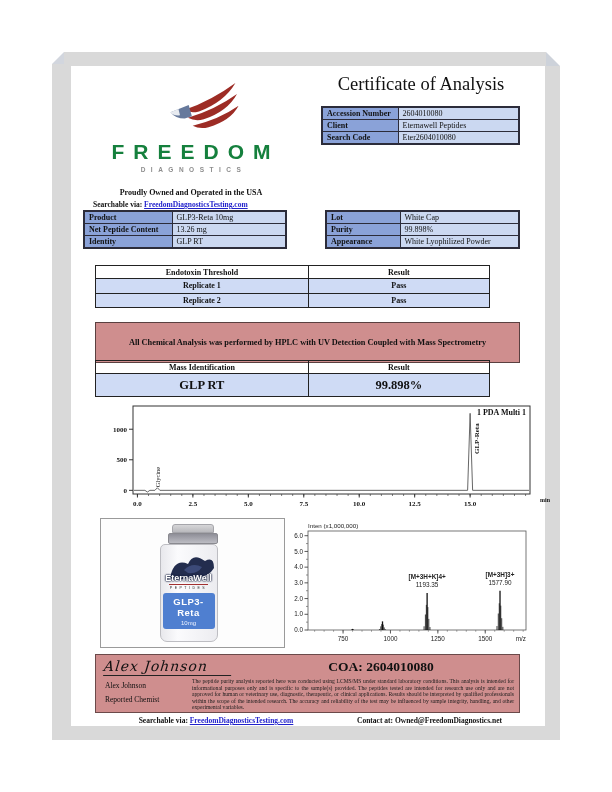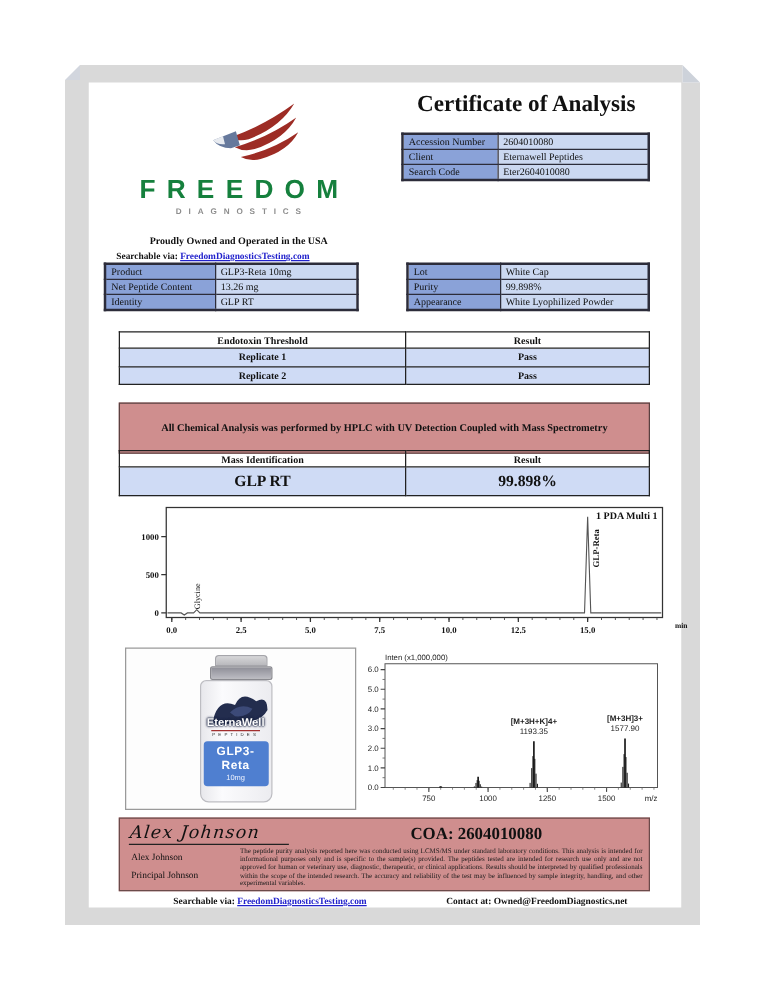--- a/index.html
+++ b/index.html
@@ -17,34 +17,34 @@
   
   .logo-block { position:absolute; left:20px; top:14px; width:200px; text-align:center; }
   .logo-eagle { display:block; margin:0 auto; margin-left:70px; }
   .logo-word { font-family:"Liberation Sans", sans-serif; font-size:21px; font-weight:600; letter-spacing:9px; color:#15803d; margin-top:2px; padding-left:9px; }
   .logo-sub { font-family:"Liberation Sans", sans-serif; font-size:6.5px; font-weight:600; letter-spacing:5.5px; color:#8d8d8d; margin-top:2px; padding-left:5px; }
   .tagline { position:absolute; left:20px; top:122px; width:200px; text-align:center; font-size:8px; font-weight:bold; }
   .searchable { position:absolute; left:22px; top:134px; font-size:7.5px; font-weight:bold; }
   a.doc-link { color:#2222cc; text-decoration:underline; font-weight:bold; }
 
   
-  .coa-title { position:absolute; left:248px; top:8px; width:204px; text-align:center; font-size:18.5px; font-weight:bold; }
+  .coa-title { position:absolute; left:248px; top:8px; width:204px; text-align:center; font-size:18.5px; font-weight:normal; }
 
   table.blue-table { position:absolute; border-collapse:collapse; table-layout:fixed; border:2px solid #2c2c3a; }
   table.blue-table td { border:1px solid #2c2c3a; font-size:8px; padding:1px 4px; height:11px; overflow:hidden; white-space:nowrap; }
-  td.lbl { background:#8aa2d8; font-weight:normal; }
+  td.lbl { background:#8aa2d8; font-weight:bold; }
   td.val { background:#cbd8f1; }
 
   #info-table  { left:250px; top:40px;  width:199px; }
   #dates-table { left:250px; top:92px;  width:199px; }
   #product-table { left:12px;  top:144px; width:204px; }
   #spec-table    { left:254px; top:144px; width:195px; }
 
   
-  table.result-table { position:absolute; border-collapse:collapse; table-layout:fixed; border:1.5px solid #222; left:24px; width:425px; }
+  table.result-table { position:absolute; border-collapse:collapse; table-layout:fixed; border:1.5px solid #222; left:24px; width:395px; }
   table.result-table td { border:1px solid #222; text-align:center; font-weight:bold; }
   #endotoxin-table { top:199px; }
   #endotoxin-table td { font-size:8px; height:13px; }
   #endotoxin-table tr.data td { background:#cfdbf5; height:14.5px; }
   #mass-table { top:294px; }
   #mass-table td { font-size:8px; height:13px; }
   #mass-table tr.data td { background:#cfdbf5; font-size:12.5px; height:23px; }
 
   .method-banner { position:absolute; left:24px; top:256px; width:425px; height:41px;
     background:#cf8e8e; border:1px solid #5a4040; display:flex; align-items:center; justify-content:center;
@@ -381,21 +381,21 @@
       <line x1="211.71669565217394" y1="114" x2="211.71669565217394" y2="102.21428571428571" stroke="#111" stroke-width="0.8"></line>
       <line x1="212.85408695652174" y1="114" x2="212.85408695652174" y2="110.85714285714286" stroke="#111" stroke-width="0.8"></line>
       <text x="210.0106086956522" y="60.71428571428571" font-size="6.4" text-anchor="middle" font-weight="bold">[M+3H]3+</text>
       <text x="210.0106086956522" y="68.71428571428571" font-size="6.4" text-anchor="middle">1577.90</text>
     </svg>
 
   <div class="sig-box">
     <div class="sig-script">Alex Johnson</div>
     <div class="sig-coa">COA: 2604010080</div>
     <div class="sig-name">Alex Johnson</div>
-    <div class="sig-role">Principal Johnson</div>
+    <div class="sig-role">Reported Chemist</div>
     <div class="sig-disclaimer">The peptide purity analysis reported here was conducted using LCMS/MS under standard laboratory conditions. This analysis is intended for informational purposes only and is specific to the sample(s) provided. The peptides tested are intended for research use only and are not approved for human or veterinary use, diagnostic, therapeutic, or clinical applications. Results should be interpreted by qualified professionals within the scope of the intended research. The accuracy and reliability of the test may be influenced by sample integrity, handling, and other experimental variables.</div>
   </div>
 
   <div class="footer-left">
     <span>Searchable via:</span>
     <a class="doc-link" href="#">FreedomDiagnosticsTesting.com</a>
   </div>
   <div class="footer-right">Contact at: Owned@FreedomDiagnostics.net</div>
 
 </div>

